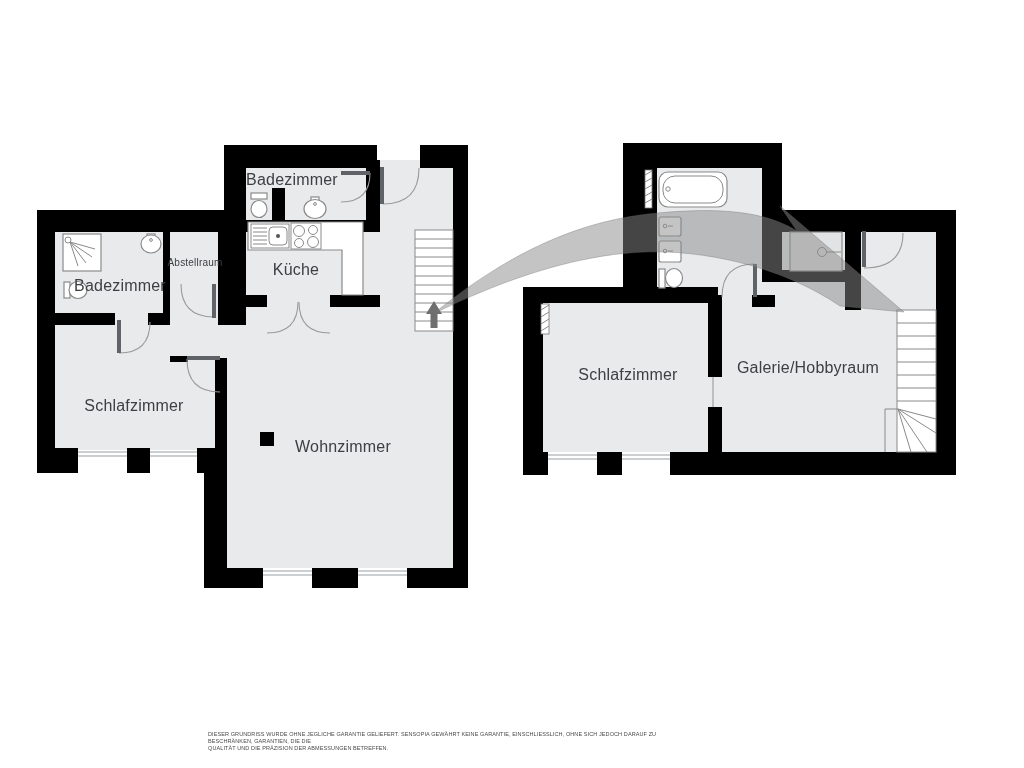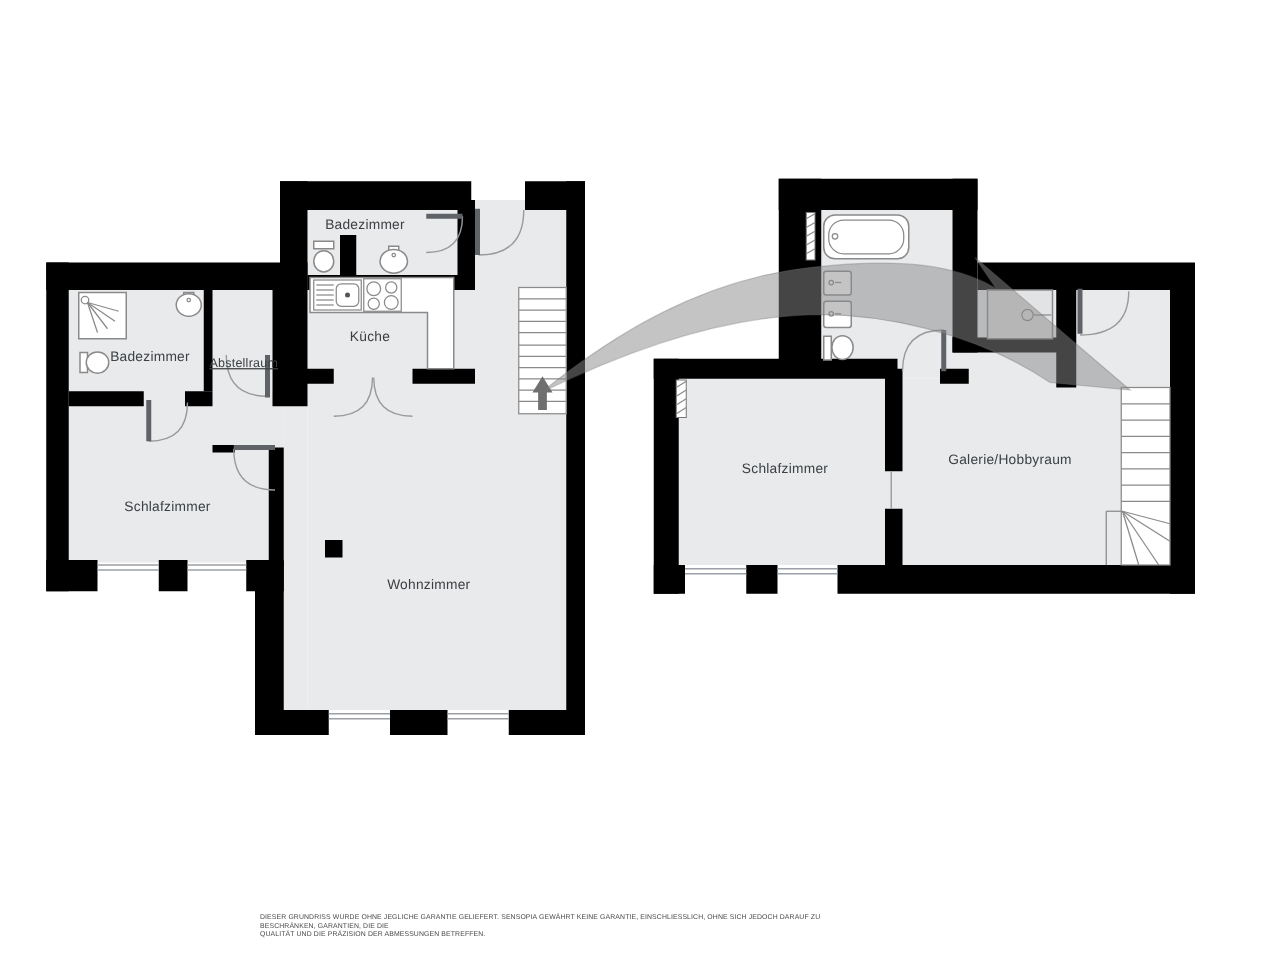--- a/index.html
+++ b/index.html
@@ -9,21 +9,21 @@
   .wall{fill:var(--wall);}
   .floor{fill:var(--floor);}
   .fix{fill:#ffffff;stroke:var(--line);stroke-width:1.2;}
   .fixline{fill:none;stroke:var(--line);stroke-width:1;}
   .doorarc{fill:none;stroke:var(--door);stroke-width:1.1;}
   .leaf{stroke:var(--leaf);stroke-width:4;}
   .sill{stroke:#9aa0a6;stroke-width:1.2;}
   .stair{fill:#ffffff;stroke:#8a8a8a;stroke-width:1;}
   .tread{stroke:#8a8a8a;stroke-width:1;}
   .hatch{fill:#ffffff;stroke:#777;stroke-width:0.8;}
-  .room-label{position:absolute;transform:translate(-50%,-50%);font-size:11px;
+  .room-label{position:absolute;transform:translate(-50%,-50%);font-size:16px;
               color:var(--label);letter-spacing:.2px;white-space:nowrap;}
   .room-label.small{font-size:10px;}
   #disclaimer{position:absolute;left:208px;top:731px;width:470px;font-size:5.5px;
               line-height:7px;color:#4a4a4a;letter-spacing:.1px;}
 </style>
 </head>
 <body>
 
 <div id="canvas">
   <svg id="plan-svg" width="1024" height="768" viewBox="0 0 1024 768">
@@ -276,24 +276,24 @@
       </g>
     </g>
 
     <path d="M 433,314 C 490,268 560,224 648,214 C 722,206 766,212 797,231
              L 780,206 L 904,312 L 840,306 C 778,264 700,250 644,252
              C 566,255 488,287 433,314 Z" fill="var(--arrow)" fill-opacity="0.5" stroke="#6e6e6e" stroke-opacity="0.35"></path>
   </svg>
 
   <div class="room-label" style="left:292px;top:180px;">Badezimmer</div>
   <div class="room-label" style="left:120px;top:286px;">Badezimmer</div>
-  <div class="room-label small" style="left:195px;top:291px;text-decoration:underline;">Abstellraum</div>
+  <div class="room-label small" style="left:195px;top:262px;">Abstellraum</div>
   <div class="room-label" style="left:296px;top:270px;">Küche</div>
   <div class="room-label" style="left:134px;top:406px;">Schlafzimmer</div>
-  <div class="room-label" style="left:343px;top:468px;">Wohnzimmer</div>
+  <div class="room-label" style="left:343px;top:447px;">Wohnzimmer</div>
   <div class="room-label" style="left:628px;top:375px;">Schlafzimmer</div>
   <div class="room-label" style="left:808px;top:368px;text-align:right;">Galerie/Hobbyraum</div>
 
   <div id="disclaimer">
     <div>DIESER GRUNDRISS WURDE OHNE JEGLICHE GARANTIE GELIEFERT. SENSOPIA GEWÄHRT KEINE GARANTIE, EINSCHLIESSLICH, OHNE SICH JEDOCH DARAUF ZU BESCHRÄNKEN, GARANTIEN, DIE DIE</div>
     <div>QUALITÄT UND DIE PRÄZISION DER ABMESSUNGEN BETREFFEN.</div>
   </div>
 </div>
 
 </body></html>

